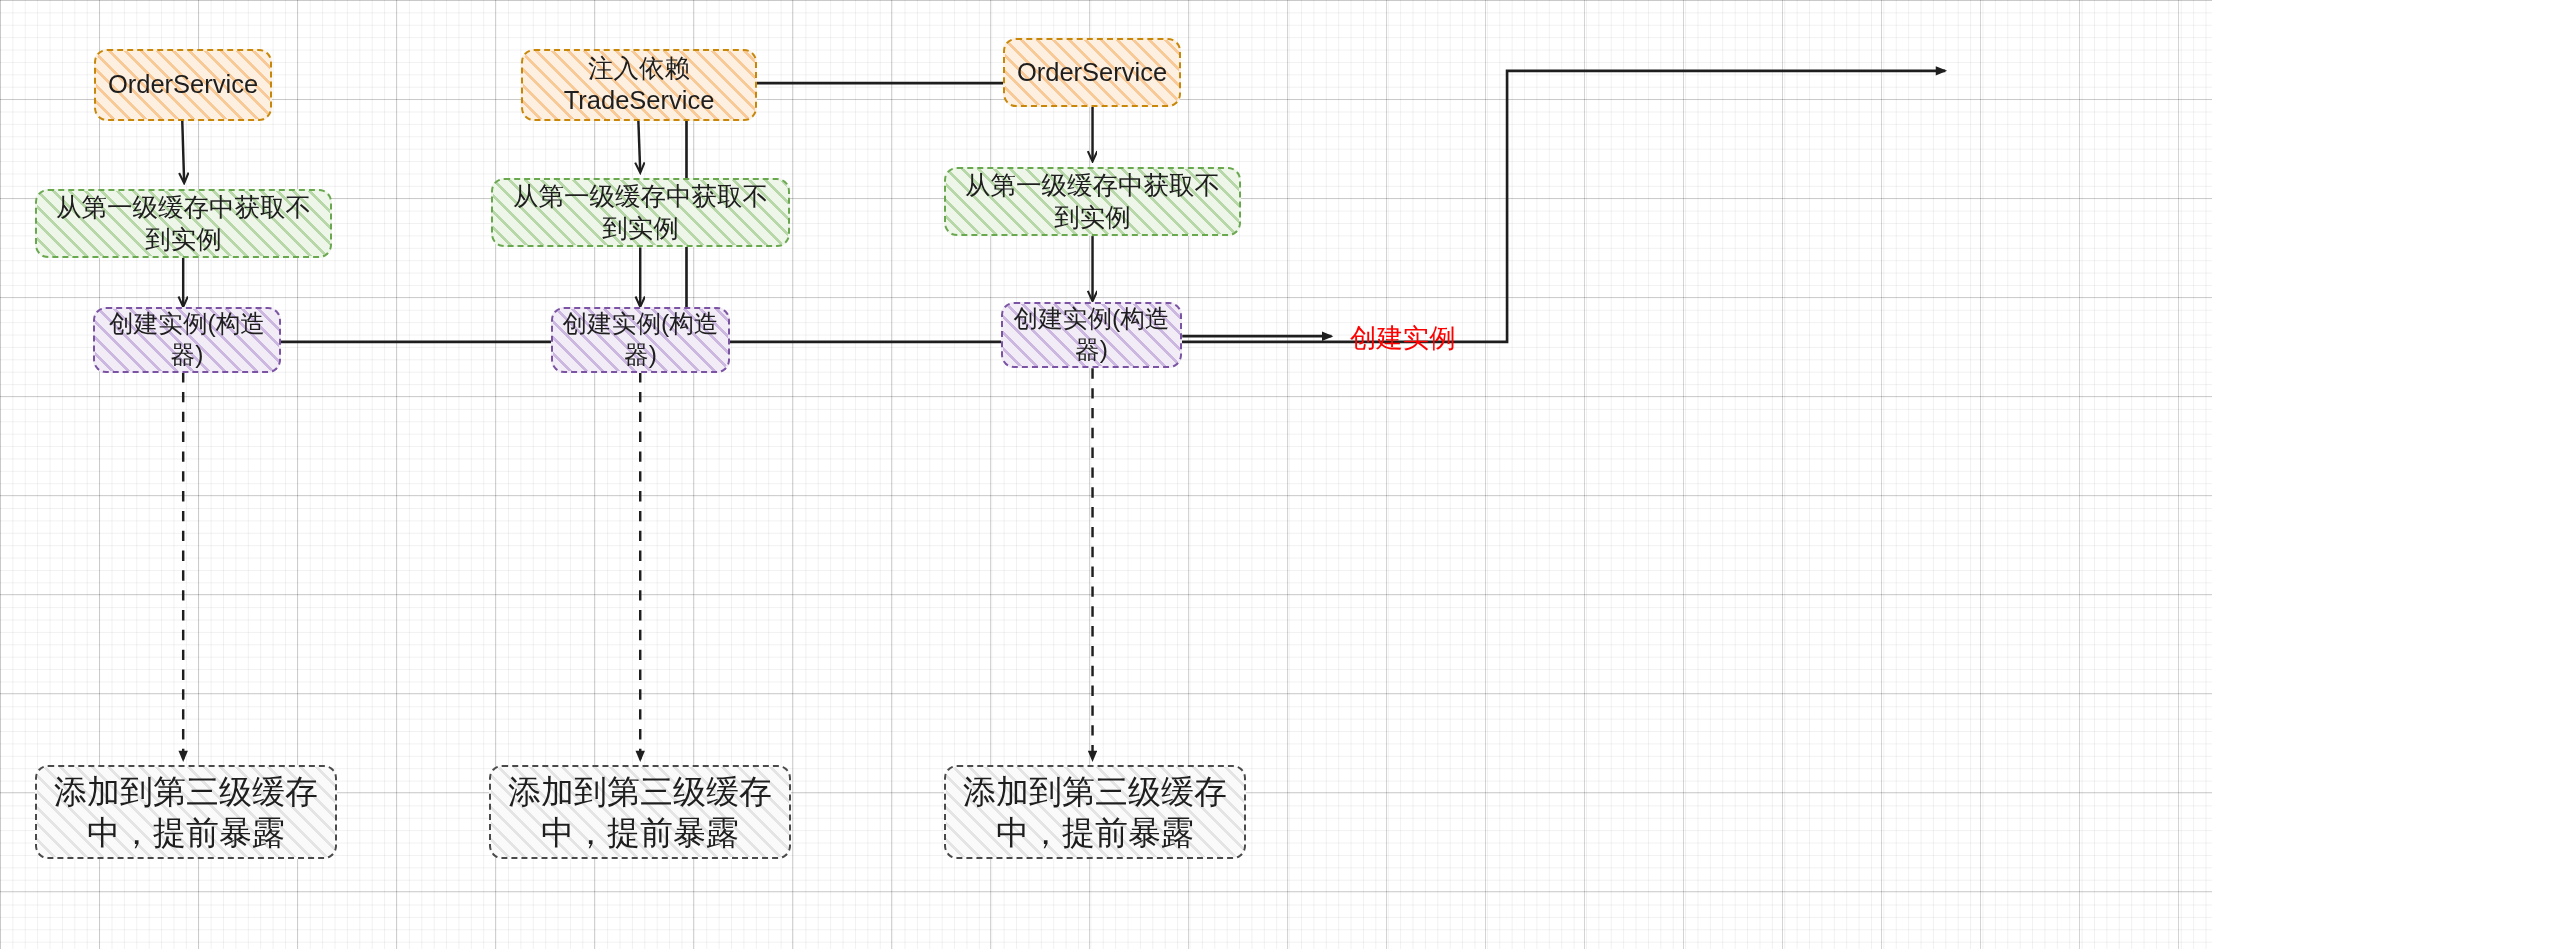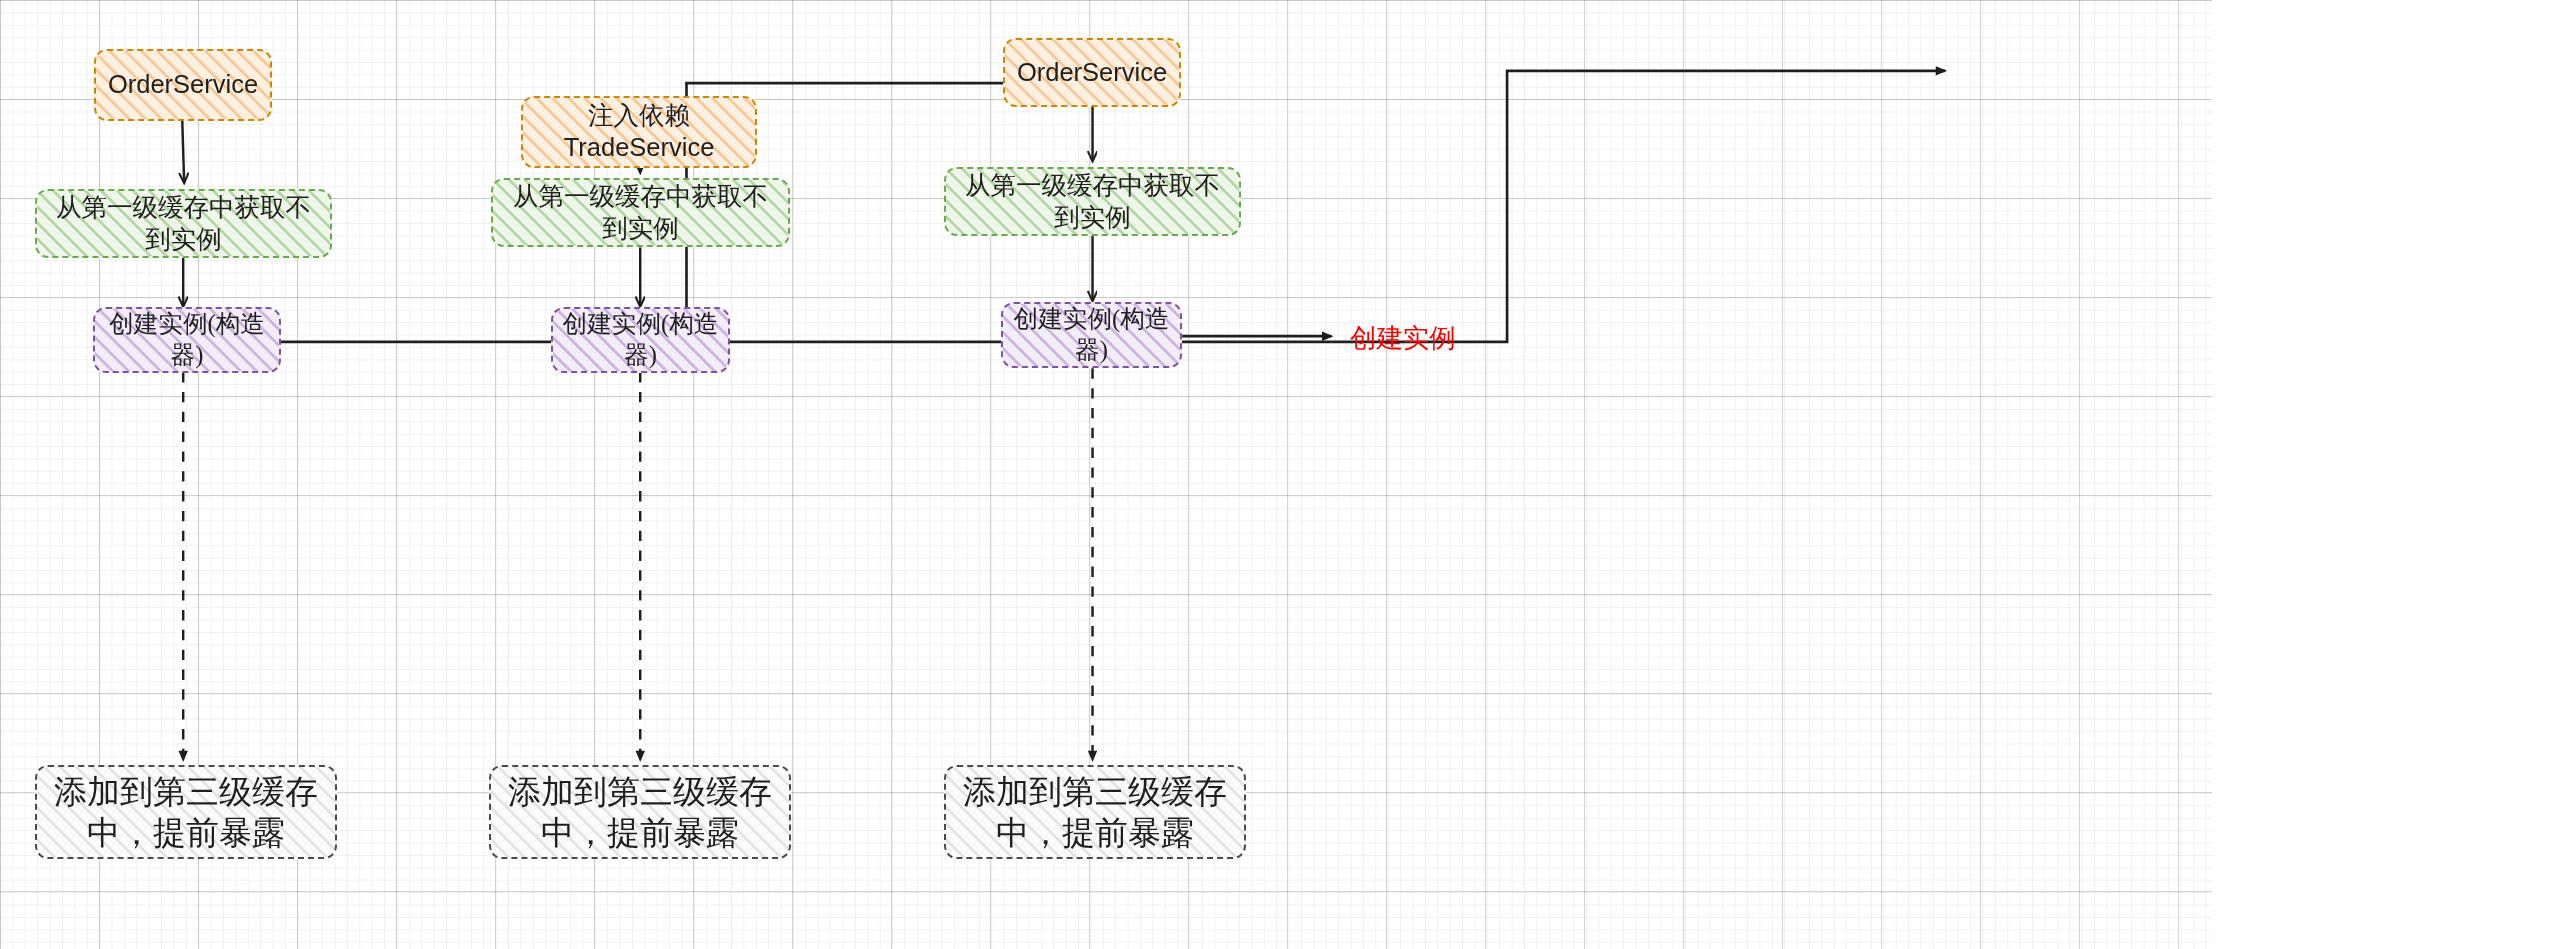--- a/index.html
+++ b/index.html
@@ -54,21 +54,20 @@
   }
   .n-green::before{
     background-image:repeating-linear-gradient(45deg,
       rgba(130,185,105,0.50) 0px, rgba(130,185,105,0.50) 2.8px,
       rgba(130,185,105,0) 2.8px, rgba(130,185,105,0) 11.3px);
   }
   .n-purple{
     border:2.8px dashed #7b53a3;
     background:#f2ecf7;
     font-size:24.6px;
-    font-family:Liberation Serif, serif;
   }
   .n-purple::before{
     background-image:repeating-linear-gradient(45deg,
       rgba(150,110,190,0.42) 0px, rgba(150,110,190,0.42) 2.8px,
       rgba(150,110,190,0) 2.8px, rgba(150,110,190,0) 11.3px);
   }
   .n-gray{
     border:2.8px dashed #4a4a4a;
     background:#fafafa;
     font-size:33px;
@@ -132,21 +131,21 @@
   </div>
 
   <div class="node n-purple" style="left:93px;top:307px;width:188px;height:66px;">
     <span class="lbl">创建实例(构造器)</span>
   </div>
 
   <div class="node n-gray" style="left:35px;top:765px;width:302px;height:94px;">
     <span class="lbl">添加到第三级缓存中，提前暴露</span>
   </div>
 
-  <div class="node n-orange" style="left:521px;top:49px;width:236px;height:72px;margin-top:47px;">
+  <div class="node n-orange" style="left:521px;top:49px;width:236px;height:72px;">
     <span class="lbl">注入依赖 TradeService</span>
   </div>
 
   <div class="node n-green" style="left:491px;top:178px;width:299px;height:69px;">
     <span class="lbl">从第一级缓存中获取不到实例</span>
   </div>
 
   <div class="node n-purple" style="left:551px;top:307px;width:179px;height:66px;">
     <span class="lbl">创建实例(构造器)</span>
   </div>

